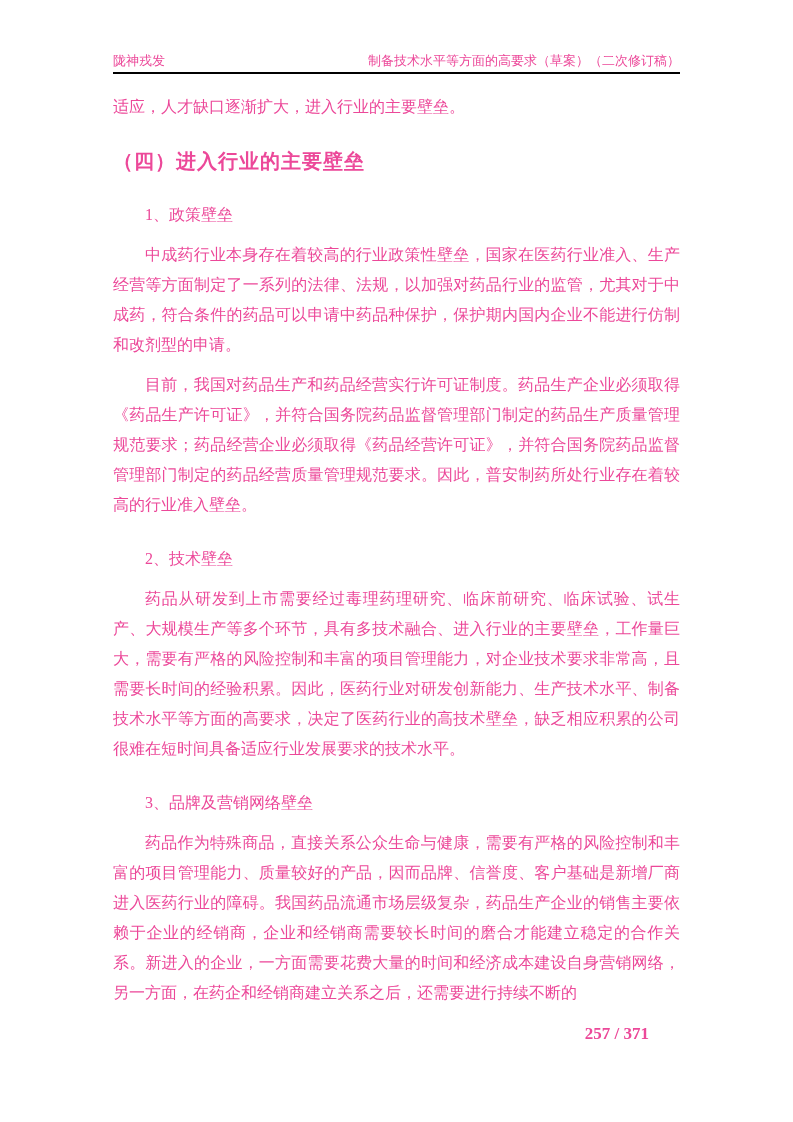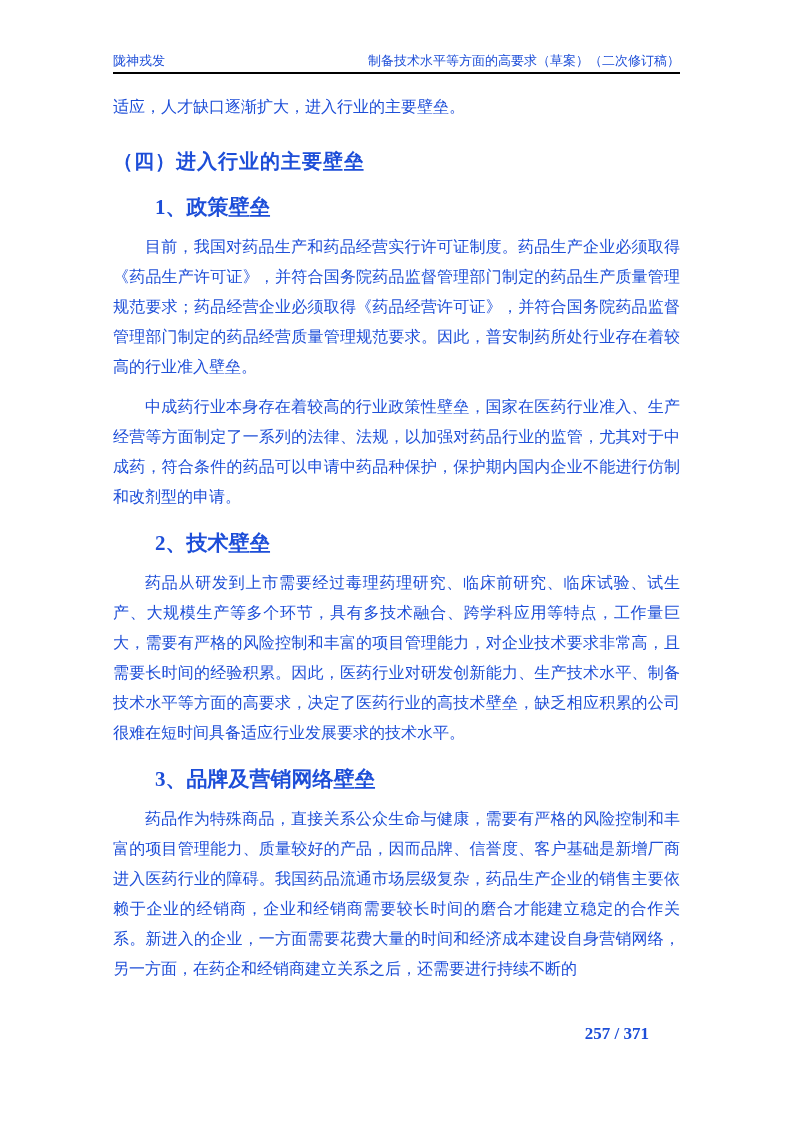--- a/index.html
+++ b/index.html
@@ -7,21 +7,21 @@
     padding: 0;
     background: #ffffff;
   }
   .page {
     position: relative;
     width: 762px;
     height: 1122px;
     background: #ffffff;
     overflow: hidden;
     font-family: "Liberation Serif", "DejaVu Serif", serif;
-    color: #1d4ed8;
+    color: #ec4899;
   }
   .doc-header {
     position: absolute;
     top: 0;
     left: 113px;
     width: 567px;
     display: flex;
     justify-content: space-between;
     align-items: flex-end;
     padding-top: 53px;
@@ -47,23 +47,23 @@
   .section-heading {
     margin: 24px 0 0 0;
     font-family: "Liberation Sans", "DejaVu Sans", sans-serif;
     font-weight: bold;
     font-size: 20px;
     line-height: 30px;
     text-align: left;
     letter-spacing: 1px;
   }
   .sub-heading {
-    margin: 16px 0 0 0;
-    font-size: 21px;
-    font-weight: bold;
+    margin: 24px 0 0 0;
+    font-size: 16px;
+    font-weight: normal;
     line-height: 30px;
     text-indent: 2em;
     text-align: left;
   }
   .body-para {
     margin: 10px 0 0 0;
     text-indent: 2em;
   }
   .page-number {
     position: absolute;
@@ -85,27 +85,27 @@
   </div>
 
   <div class="doc-content">
 
     <p class="intro-para">适应，人才缺口逐渐扩大，进入行业的主要壁垒。</p>
 
     <h1 class="section-heading">（四）进入行业的主要壁垒</h1>
 
     <h2 class="sub-heading">1、政策壁垒</h2>
 
+    <p class="body-para">中成药行业本身存在着较高的行业政策性壁垒，国家在医药行业准入、生产经营等方面制定了一系列的法律、法规，以加强对药品行业的监管，尤其对于中成药，符合条件的药品可以申请中药品种保护，保护期内国内企业不能进行仿制和改剂型的申请。</p>
+
     <p class="body-para">目前，我国对药品生产和药品经营实行许可证制度。药品生产企业必须取得《药品生产许可证》，并符合国务院药品监督管理部门制定的药品生产质量管理规范要求；药品经营企业必须取得《药品经营许可证》，并符合国务院药品监督管理部门制定的药品经营质量管理规范要求。因此，普安制药所处行业存在着较高的行业准入壁垒。</p>
-
-    <p class="body-para">中成药行业本身存在着较高的行业政策性壁垒，国家在医药行业准入、生产经营等方面制定了一系列的法律、法规，以加强对药品行业的监管，尤其对于中成药，符合条件的药品可以申请中药品种保护，保护期内国内企业不能进行仿制和改剂型的申请。</p>
 
     <h2 class="sub-heading">2、技术壁垒</h2>
 
-    <p class="body-para">药品从研发到上市需要经过毒理药理研究、临床前研究、临床试验、试生产、大规模生产等多个环节，具有多技术融合、跨学科应用等特点，工作量巨大，需要有严格的风险控制和丰富的项目管理能力，对企业技术要求非常高，且需要长时间的经验积累。因此，医药行业对研发创新能力、生产技术水平、制备技术水平等方面的高要求，决定了医药行业的高技术壁垒，缺乏相应积累的公司很难在短时间具备适应行业发展要求的技术水平。</p>
+    <p class="body-para">药品从研发到上市需要经过毒理药理研究、临床前研究、临床试验、试生产、大规模生产等多个环节，具有多技术融合、进入行业的主要壁垒，工作量巨大，需要有严格的风险控制和丰富的项目管理能力，对企业技术要求非常高，且需要长时间的经验积累。因此，医药行业对研发创新能力、生产技术水平、制备技术水平等方面的高要求，决定了医药行业的高技术壁垒，缺乏相应积累的公司很难在短时间具备适应行业发展要求的技术水平。</p>
 
     <h2 class="sub-heading">3、品牌及营销网络壁垒</h2>
 
     <p class="body-para">药品作为特殊商品，直接关系公众生命与健康，需要有严格的风险控制和丰富的项目管理能力、质量较好的产品，因而品牌、信誉度、客户基础是新增厂商进入医药行业的障碍。我国药品流通市场层级复杂，药品生产企业的销售主要依赖于企业的经销商，企业和经销商需要较长时间的磨合才能建立稳定的合作关系。新进入的企业，一方面需要花费大量的时间和经济成本建设自身营销网络，另一方面，在药企和经销商建立关系之后，还需要进行持续不断的</p>
 
   </div>
 
   <div class="page-number">257 / 371</div>
 
 </div>

